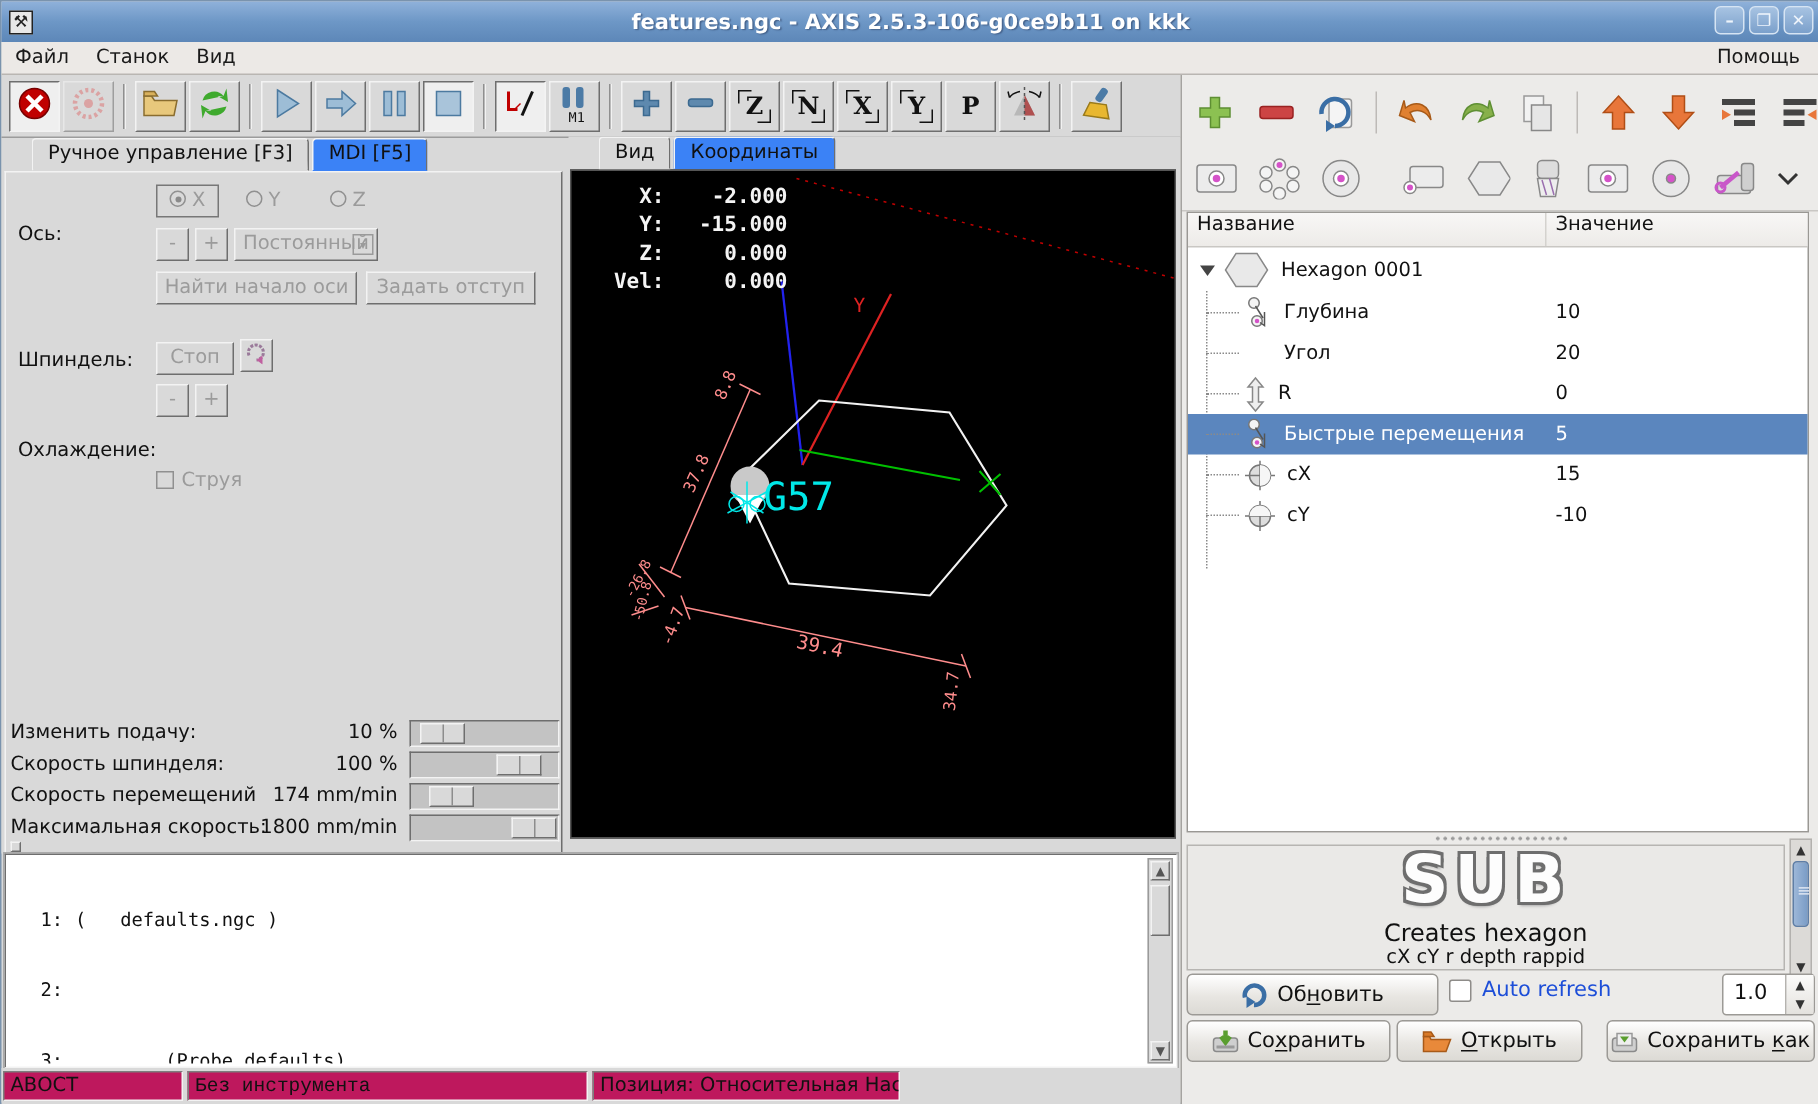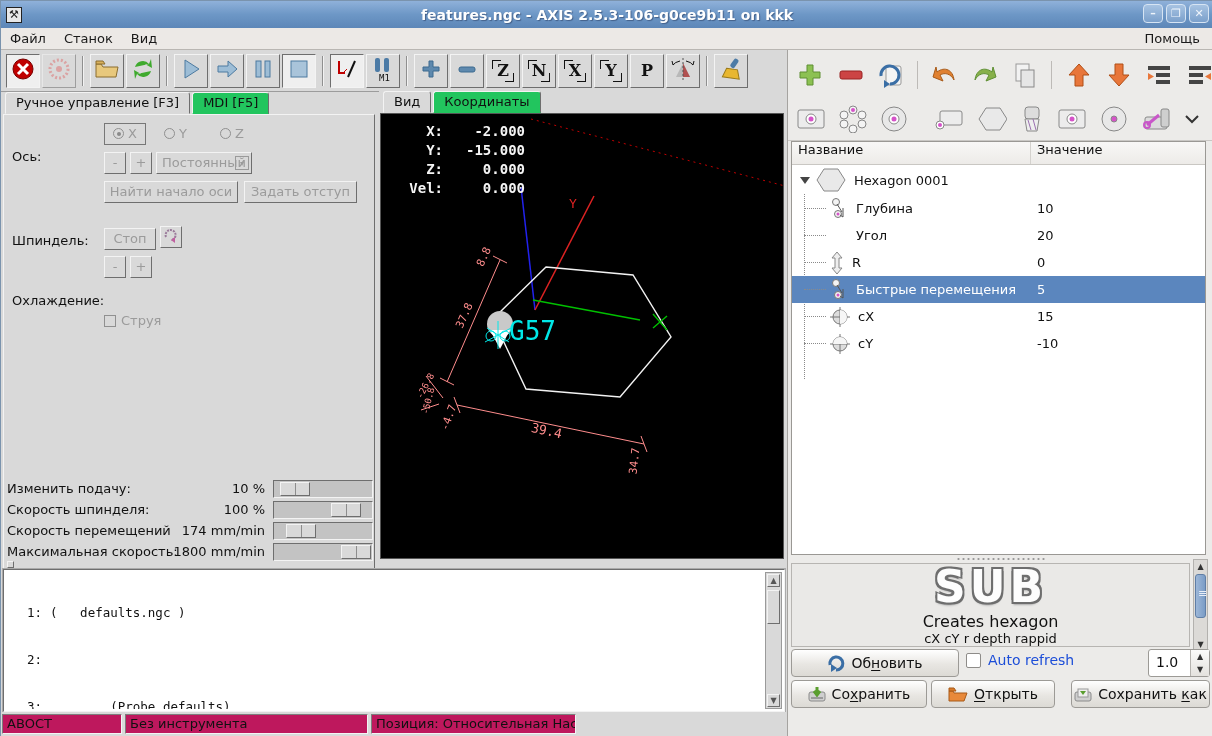--- a/index.html
+++ b/index.html
@@ -35,23 +35,23 @@
   .tkbtn.disabled { opacity:.55; }
   .tksep { width:2px; height:30px; margin:0 5px; border-left:1px solid #8f8f8f; border-right:1px solid #f2f2f2; }
   .viewletter { font-family:"DejaVu Serif", serif; font-weight:bold; font-size:16px; color:#111; }
   .corner::before { content:""; position:absolute; left:5px; top:5px; width:8px; height:8px;
     border-left:1px solid #111; border-top:1px solid #111; }
   .corner::after { content:""; position:absolute; right:5px; bottom:5px; width:8px; height:8px;
     border-right:1px solid #111; border-bottom:1px solid #111; }
 
   
   #left-pane { position:absolute; left:0; top:91px; width:378px; height:477px; background:#d9d9d9; }
-  .tk-tabs { display:flex; margin-left:4px; height:22px; }
+  .tk-tabs { display:flex; margin-left:20px; height:22px; }
   .tk-tab { padding:2px 10px 0; border:1px solid; border-color:#f3f3f3 #6e6e6e transparent #f3f3f3;
-    background:#22c55e; font-size:13px; margin-right:2px; border-radius:3px 3px 0 0; color:#111; }
+    background:#3b82f6; font-size:13px; margin-right:2px; border-radius:3px 3px 0 0; color:#111; }
   .tk-tab.active { background:#d9d9d9; position:relative; z-index:2; }
   .tk-frame { position:absolute; left:2px; right:4px; top:22px; bottom:0;
     border:1px solid; border-color:#f3f3f3 #6e6e6e #6e6e6e #f3f3f3; }
   .dis { color:#9b9b9b; }
   .grp-label { position:absolute; left:8px; font-size:13px; color:#111; }
   .tkbtn2 { background:#d9d9d9; border:1px solid; border-color:#f3f3f3 #6e6e6e #6e6e6e #f3f3f3;
     color:#9b9b9b; text-align:center; font-size:13px; }
   .radio { width:11px; height:11px; border-radius:50%; border:1px solid #909090; background:#d9d9d9;
     display:inline-block; vertical-align:-1px; margin-right:4px; position:relative; }
   .radio.sel::after { content:""; position:absolute; left:3px; top:3px; width:4px; height:4px;
@@ -436,21 +436,21 @@
     </div>
     <div id="gcode-vsb">
       <div class="sbarrow" style="top:1px;">▲</div>
       <div id="gcode-thumb"></div>
       <div class="sbarrow" style="bottom:1px;">▼</div>
     </div>
   </div>
 
   <div id="statusbar">
     <div class="statuscell" style="width:120px;">АВОСТ</div>
-    <div class="statuscell" style="width:243px;">Без инструмента</div>
+    <div class="statuscell" style="width:267px;font-family:Liberation Mono, monospace;">Без инструмента</div>
     <div class="statuscell" style="width:205px;">Позиция: Относительная Насто</div>
   </div>
 
   <div id="right-panel">
     <div class="gtk-toolbar" id="rtb1">
       <div class="gtk-iconbtn">
           <svg width="26" height="26">
             <path d="M10 3 L16 3 L16 10 L23 10 L23 16 L16 16 L16 23 L10 23 L10 16 L3 16 L3 10 L10 10 Z" fill="#8cc152" stroke="#5e8f33"></path>
           </svg>
         </div>

